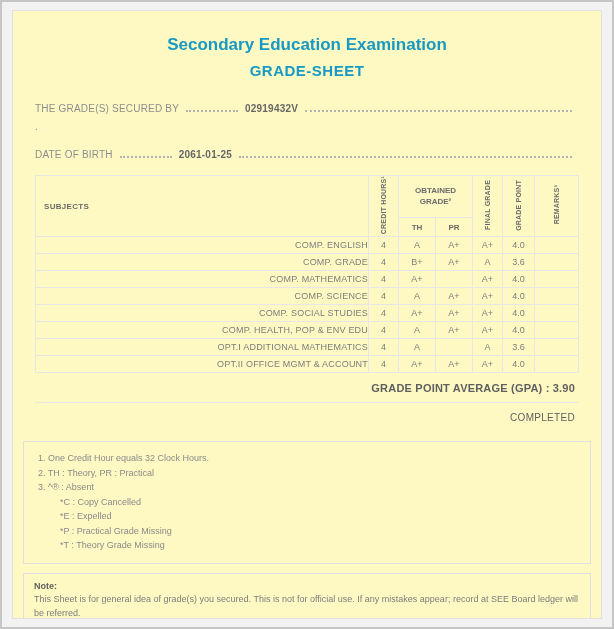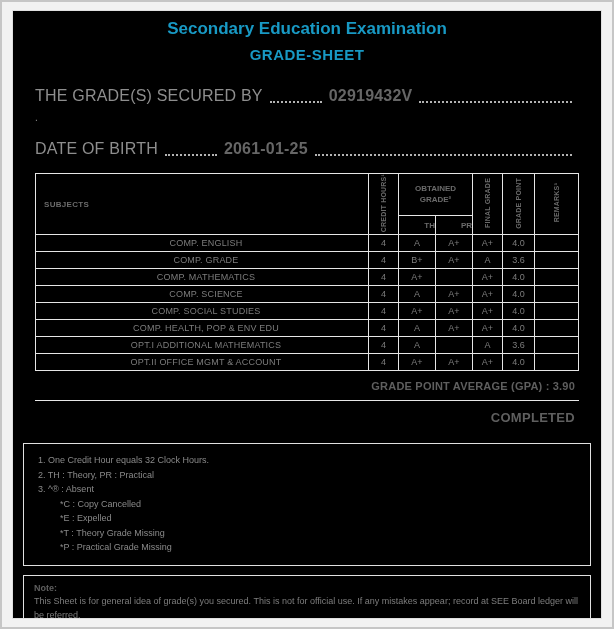--- a/index.html
+++ b/index.html
@@ -7,60 +7,60 @@
     width:614px; height:629px; position:relative;
     background:#ededed;
     font-family:"Liberation Sans","DejaVu Sans",sans-serif;
   }
   .page-frame {
     position:absolute; inset:0; box-sizing:border-box;
     border:2px solid #c6c6c6; background:#f2f2f2;
   }
   .sheet {
     position:absolute; left:10px; right:10px; top:8px; bottom:8px;
-    box-sizing:border-box; background:#000000; border:1px solid #e0e0e0;
-    padding-top:8px; overflow:hidden;
+    box-sizing:border-box; background:#fef9c3; border:1px solid #e0e0e0;
+    padding-top:24px; overflow:hidden;
   }
   .title { text-align:center; color:#1899c4; font-size:17px; font-weight:bold; }
   .subtitle { text-align:center; color:#1899c4; font-size:15px; font-weight:bold; letter-spacing:.5px; margin-top:7px; }
 
   .content { padding:0 22px; }
 
-  .info-line { display:flex; align-items:flex-end; font-size:16px; color:#8e8e8e; letter-spacing:.2px; }
+  .info-line { display:flex; align-items:flex-end; font-size:10px; color:#8e8e8e; letter-spacing:.2px; }
   .info-value { font-weight:bold; color:#666; white-space:nowrap; }
   .info-suffix { white-space:nowrap; }
   .dots { border-bottom:2px dotted #b3b3b3; transform:translateY(-2px); margin:0 7px; }
   .dots-short { width:52px; }
   .dots-long { flex:1; }
   .line-secured { margin-top:24px; }
   .dot-line { font-size:10px; color:#8e8e8e; margin-top:7px; }
   .line-dob { margin-top:17px; }
   .line-exam { margin-top:19px; }
 
   .grades-table { width:100%; border-collapse:collapse; margin-top:15px; table-layout:fixed; }
   .grades-table th, .grades-table td { border:1px solid #e6e6e6; padding:0; }
   .grades-table thead th { color:#6b6b6b; font-size:8px; font-weight:bold; }
   th.subjects-h { text-align:left; padding-left:8px; font-size:8.5px; letter-spacing:.3px; vertical-align:middle; }
   th.rot { vertical-align:middle; text-align:center; }
   .vt {
     display:inline-block; writing-mode:vertical-rl; transform:rotate(180deg);
     white-space:nowrap; font-size:7px; line-height:1.1; letter-spacing:.2px;
   }
   th.obtained-h { font-size:8px; text-align:center; padding:2px 4px; line-height:1.3; height:30px; vertical-align:middle; }
-  th.sub-h { height:15px; text-align:right; font-size:8px; }
+  th.sub-h { height:15px; text-align:center; font-size:8px; }
   .grades-table tbody td { height:16px; font-size:9px; color:#7d7d7d; }
-  td.subject-cell { text-align:center; padding-left:8px; color:#8a8a8a; font-size:8.5px; letter-spacing:.2px;margin-top:34px; }
+  td.subject-cell { text-align:right; padding-left:8px; color:#8a8a8a; font-size:8.5px; letter-spacing:.2px;margin-top:34px; }
   td.val-cell { text-align:center; }
 
   .gpa-line {
     text-align:right; font-size:11px; color:#5f5f5f; font-weight:bold;
     padding:9px 4px 8px; border-bottom:1px solid #e8e8e8; letter-spacing:.2px;
   }
   .completed-line {
-    text-align:right; font-size:13px; color:#5f5f5f; font-weight:bold;
+    text-align:right; font-size:10px; color:#5f5f5f; font-weight:normal;
     padding:9px 4px 8px; letter-spacing:.3px;
   }
 
   .footnotes-box {
     margin:10px 10px 0; border:1px solid #e0e0e0; padding:9px 14px 10px;
     font-size:9px; color:#8a8a8a; line-height:14.5px;
   }
   .footnote-item.indent { padding-left:22px; }
 
   .note-box {
@@ -199,22 +199,22 @@
       </div>
       <div class="completed-line">COMPLETED</div>
     </div>
 
     <div class="footnotes-box">
       <div class="footnote-item">1. One Credit Hour equals 32 Clock Hours.</div>
       <div class="footnote-item">2. TH : Theory, PR : Practical</div>
       <div class="footnote-item">3. ^® : Absent</div>
       <div class="footnote-item indent">*C : Copy Cancelled</div>
       <div class="footnote-item indent">*E : Expelled</div>
+      <div class="footnote-item indent">*P : Practical Grade Missing</div>
       <div class="footnote-item indent">*T : Theory Grade Missing</div>
-      <div class="footnote-item indent">*P : Practical Grade Missing</div>
     </div>
 
     <div class="note-box">
       <div class="note-label">Note:</div>
       <div class="note-text">This Sheet is for general idea of grade(s) you secured. This is not for official use. If any mistakes appear; record at SEE Board ledger will be referred.</div>
     </div>
 
   </div>
 </div>
 

